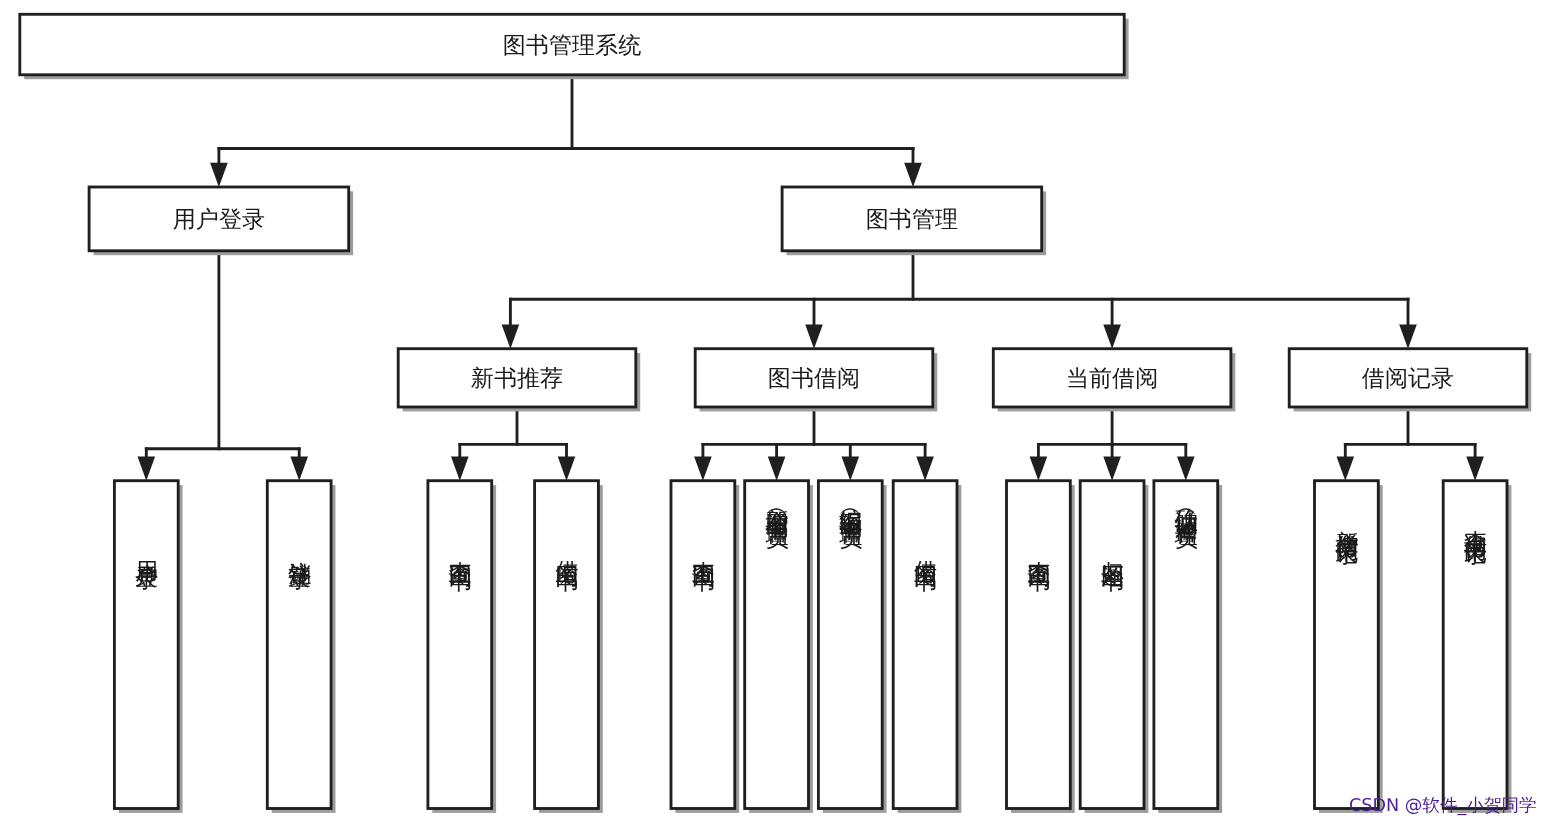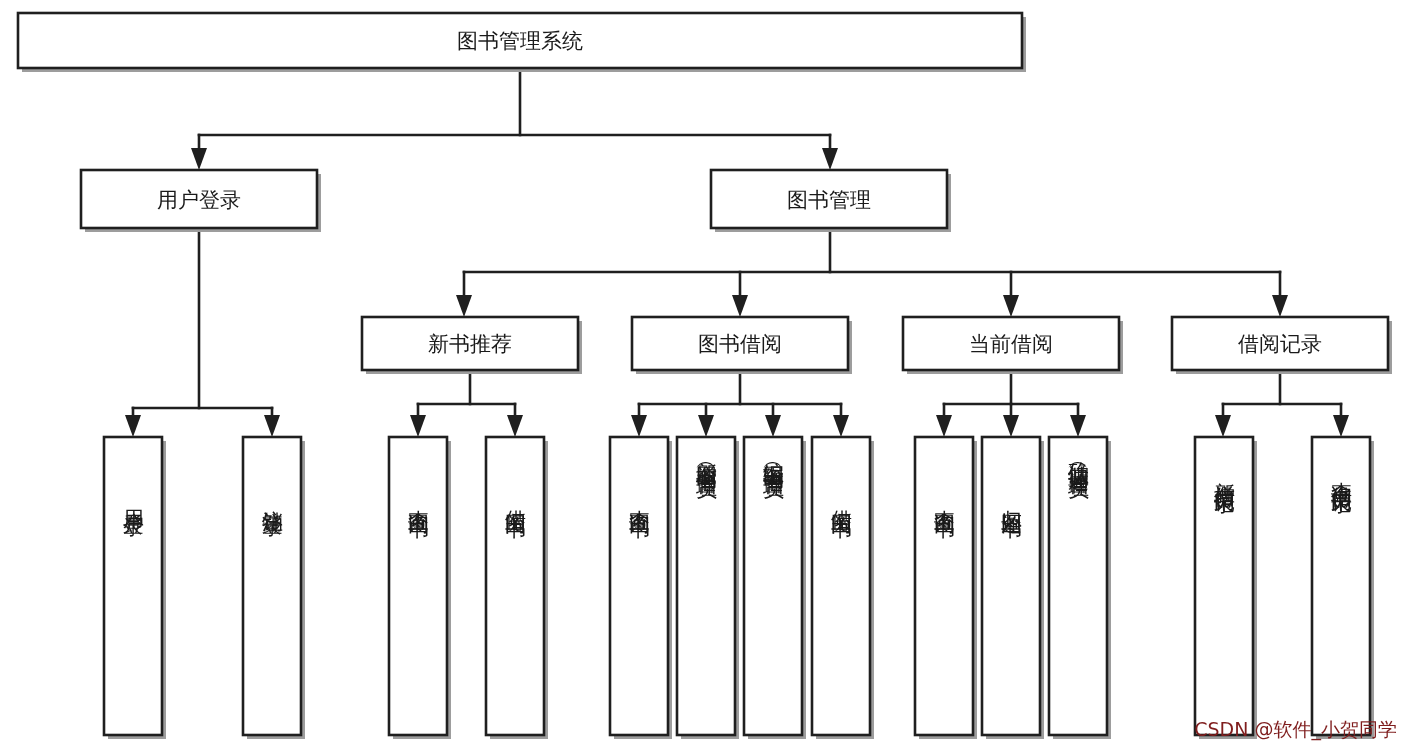--- a/index.html
+++ b/index.html
@@ -66,22 +66,22 @@
     line-height: 1.38;
     letter-spacing: 2.5px;
     color: #1a1a1a;
     white-space: pre;
   }
   .watermark {
     position: absolute;
     right: 8px;
     bottom: 4px;
     font-family: "DejaVu Sans", "Liberation Sans", sans-serif;
-    font-size: 19px;
-    color: #7f1d1d;
+    font-size: 16px;
+    color: #4c1d95;
     white-space: nowrap;
     pointer-events: none;
   }
 </style>
 </head>
 <body>
 
 <div id="diagram-root">
 
   <svg class="flow" viewBox="0 0 1405 747">

